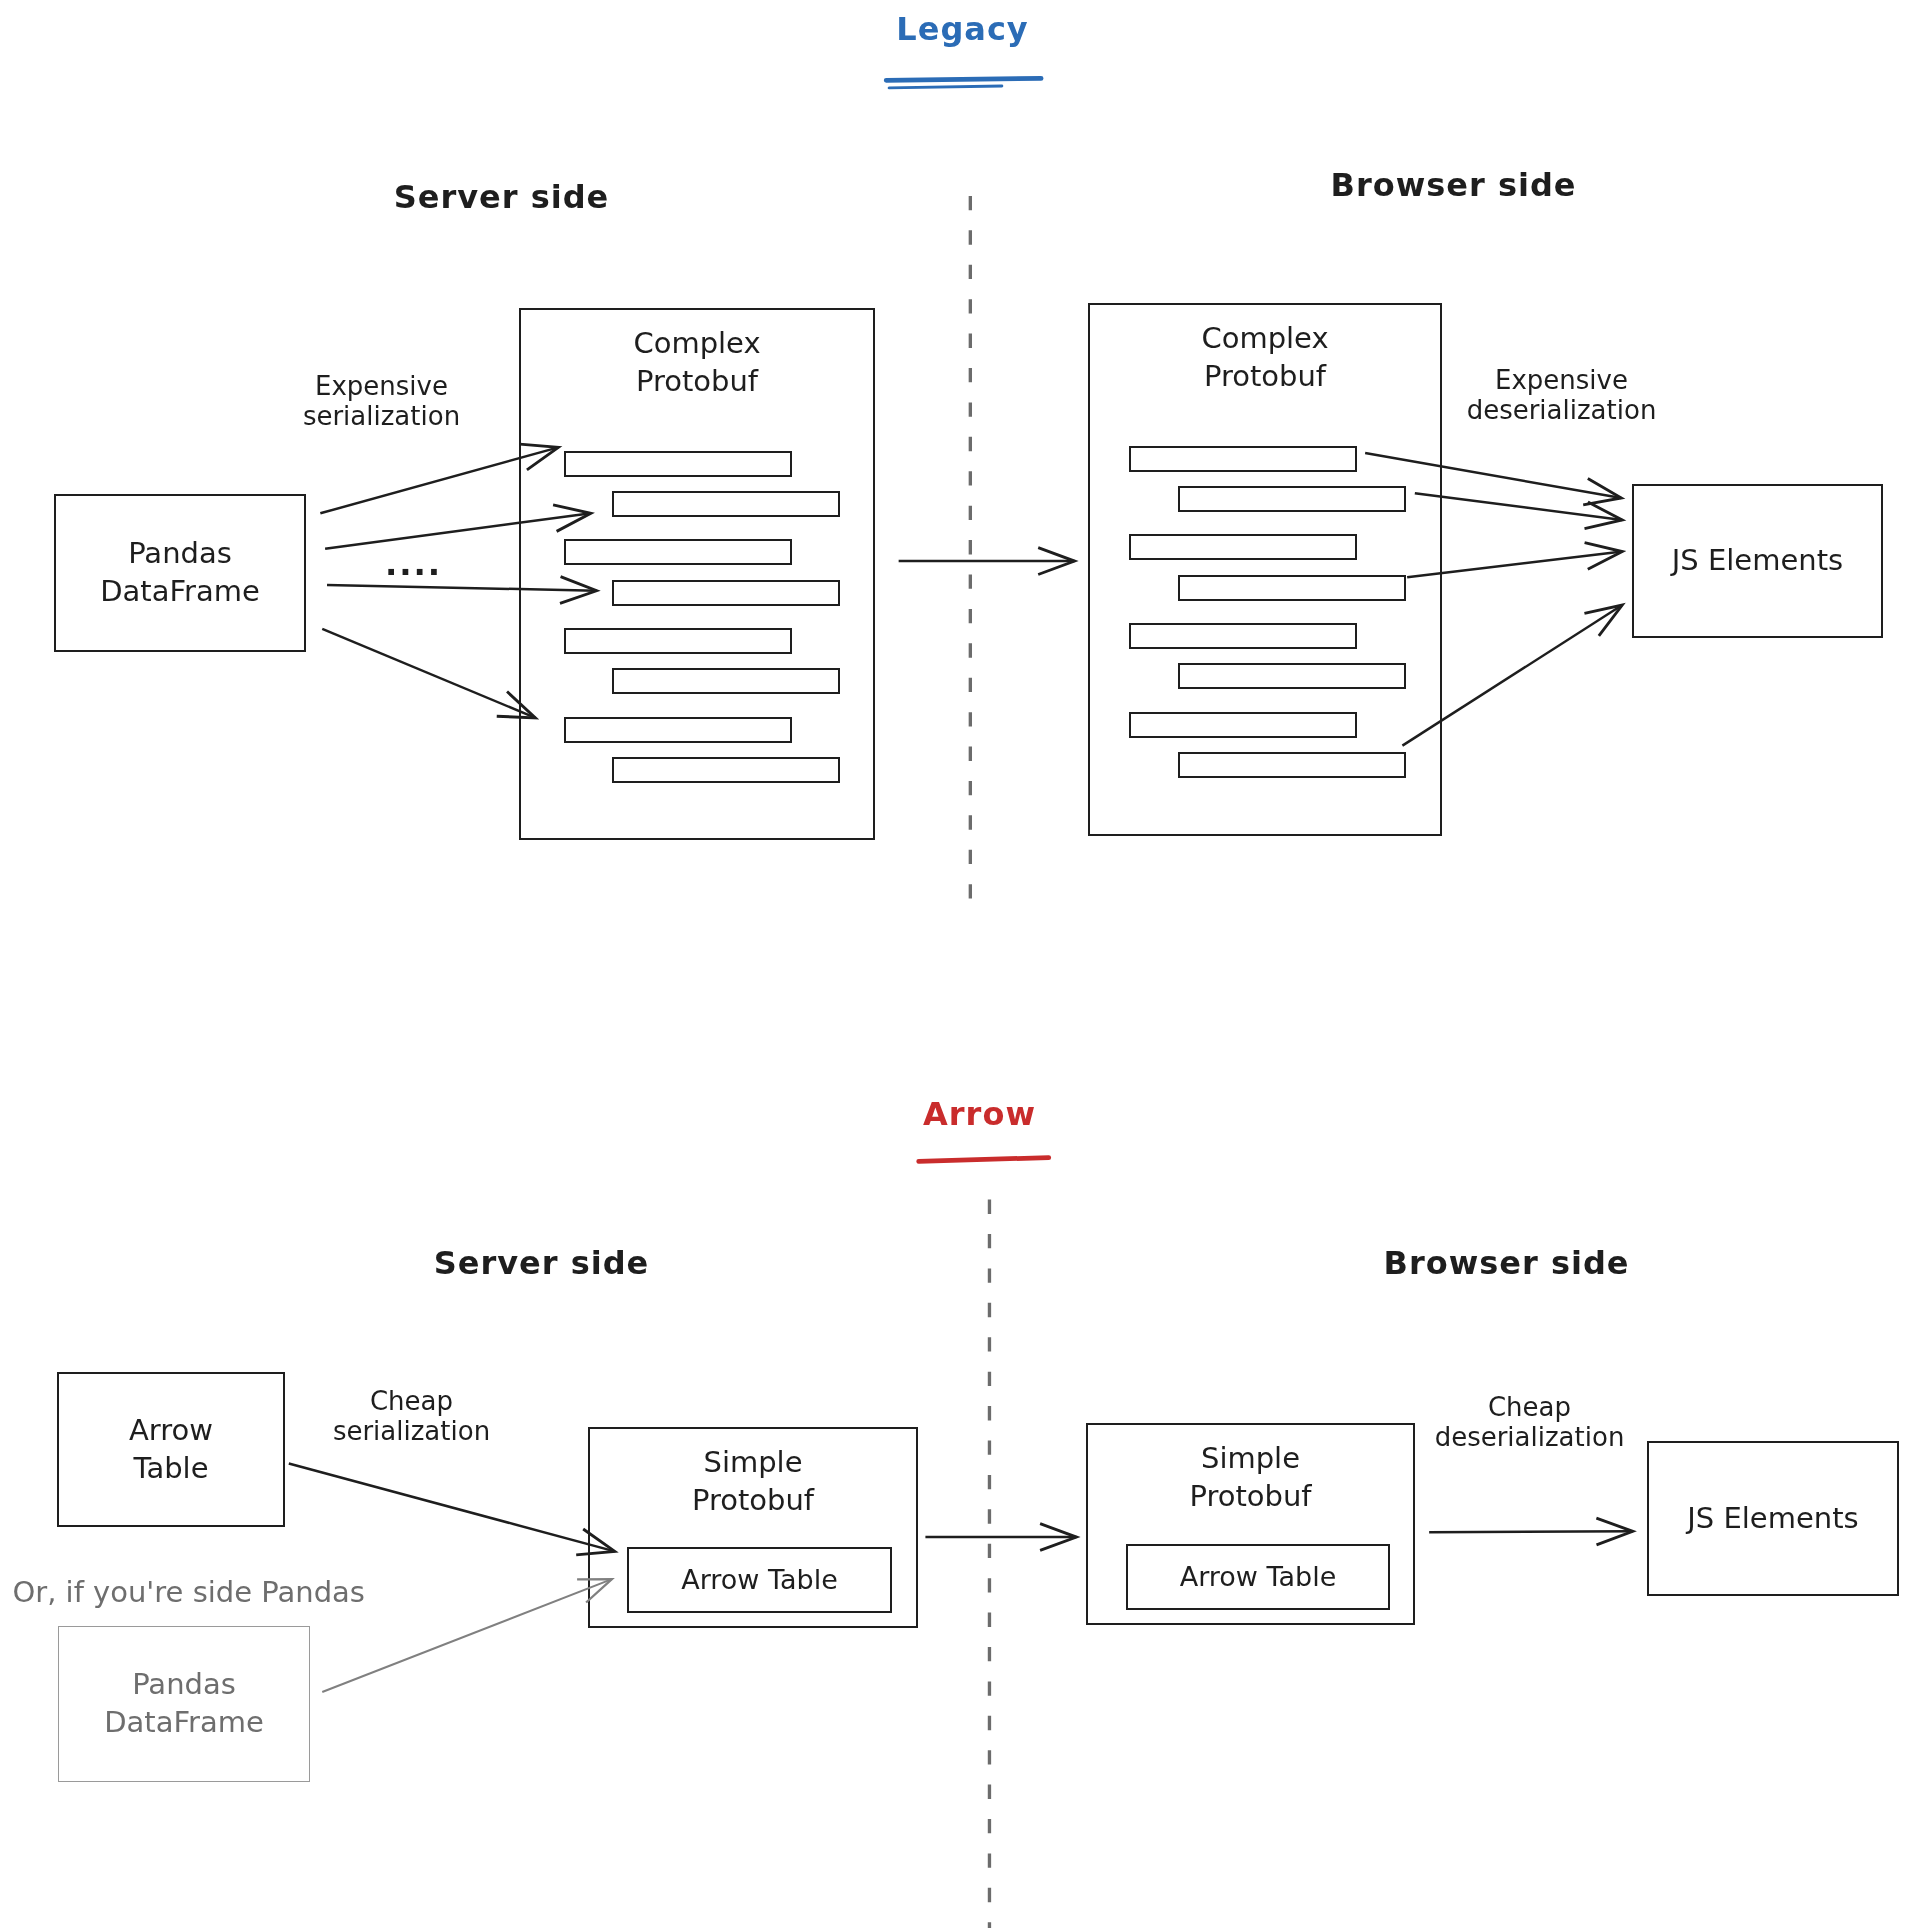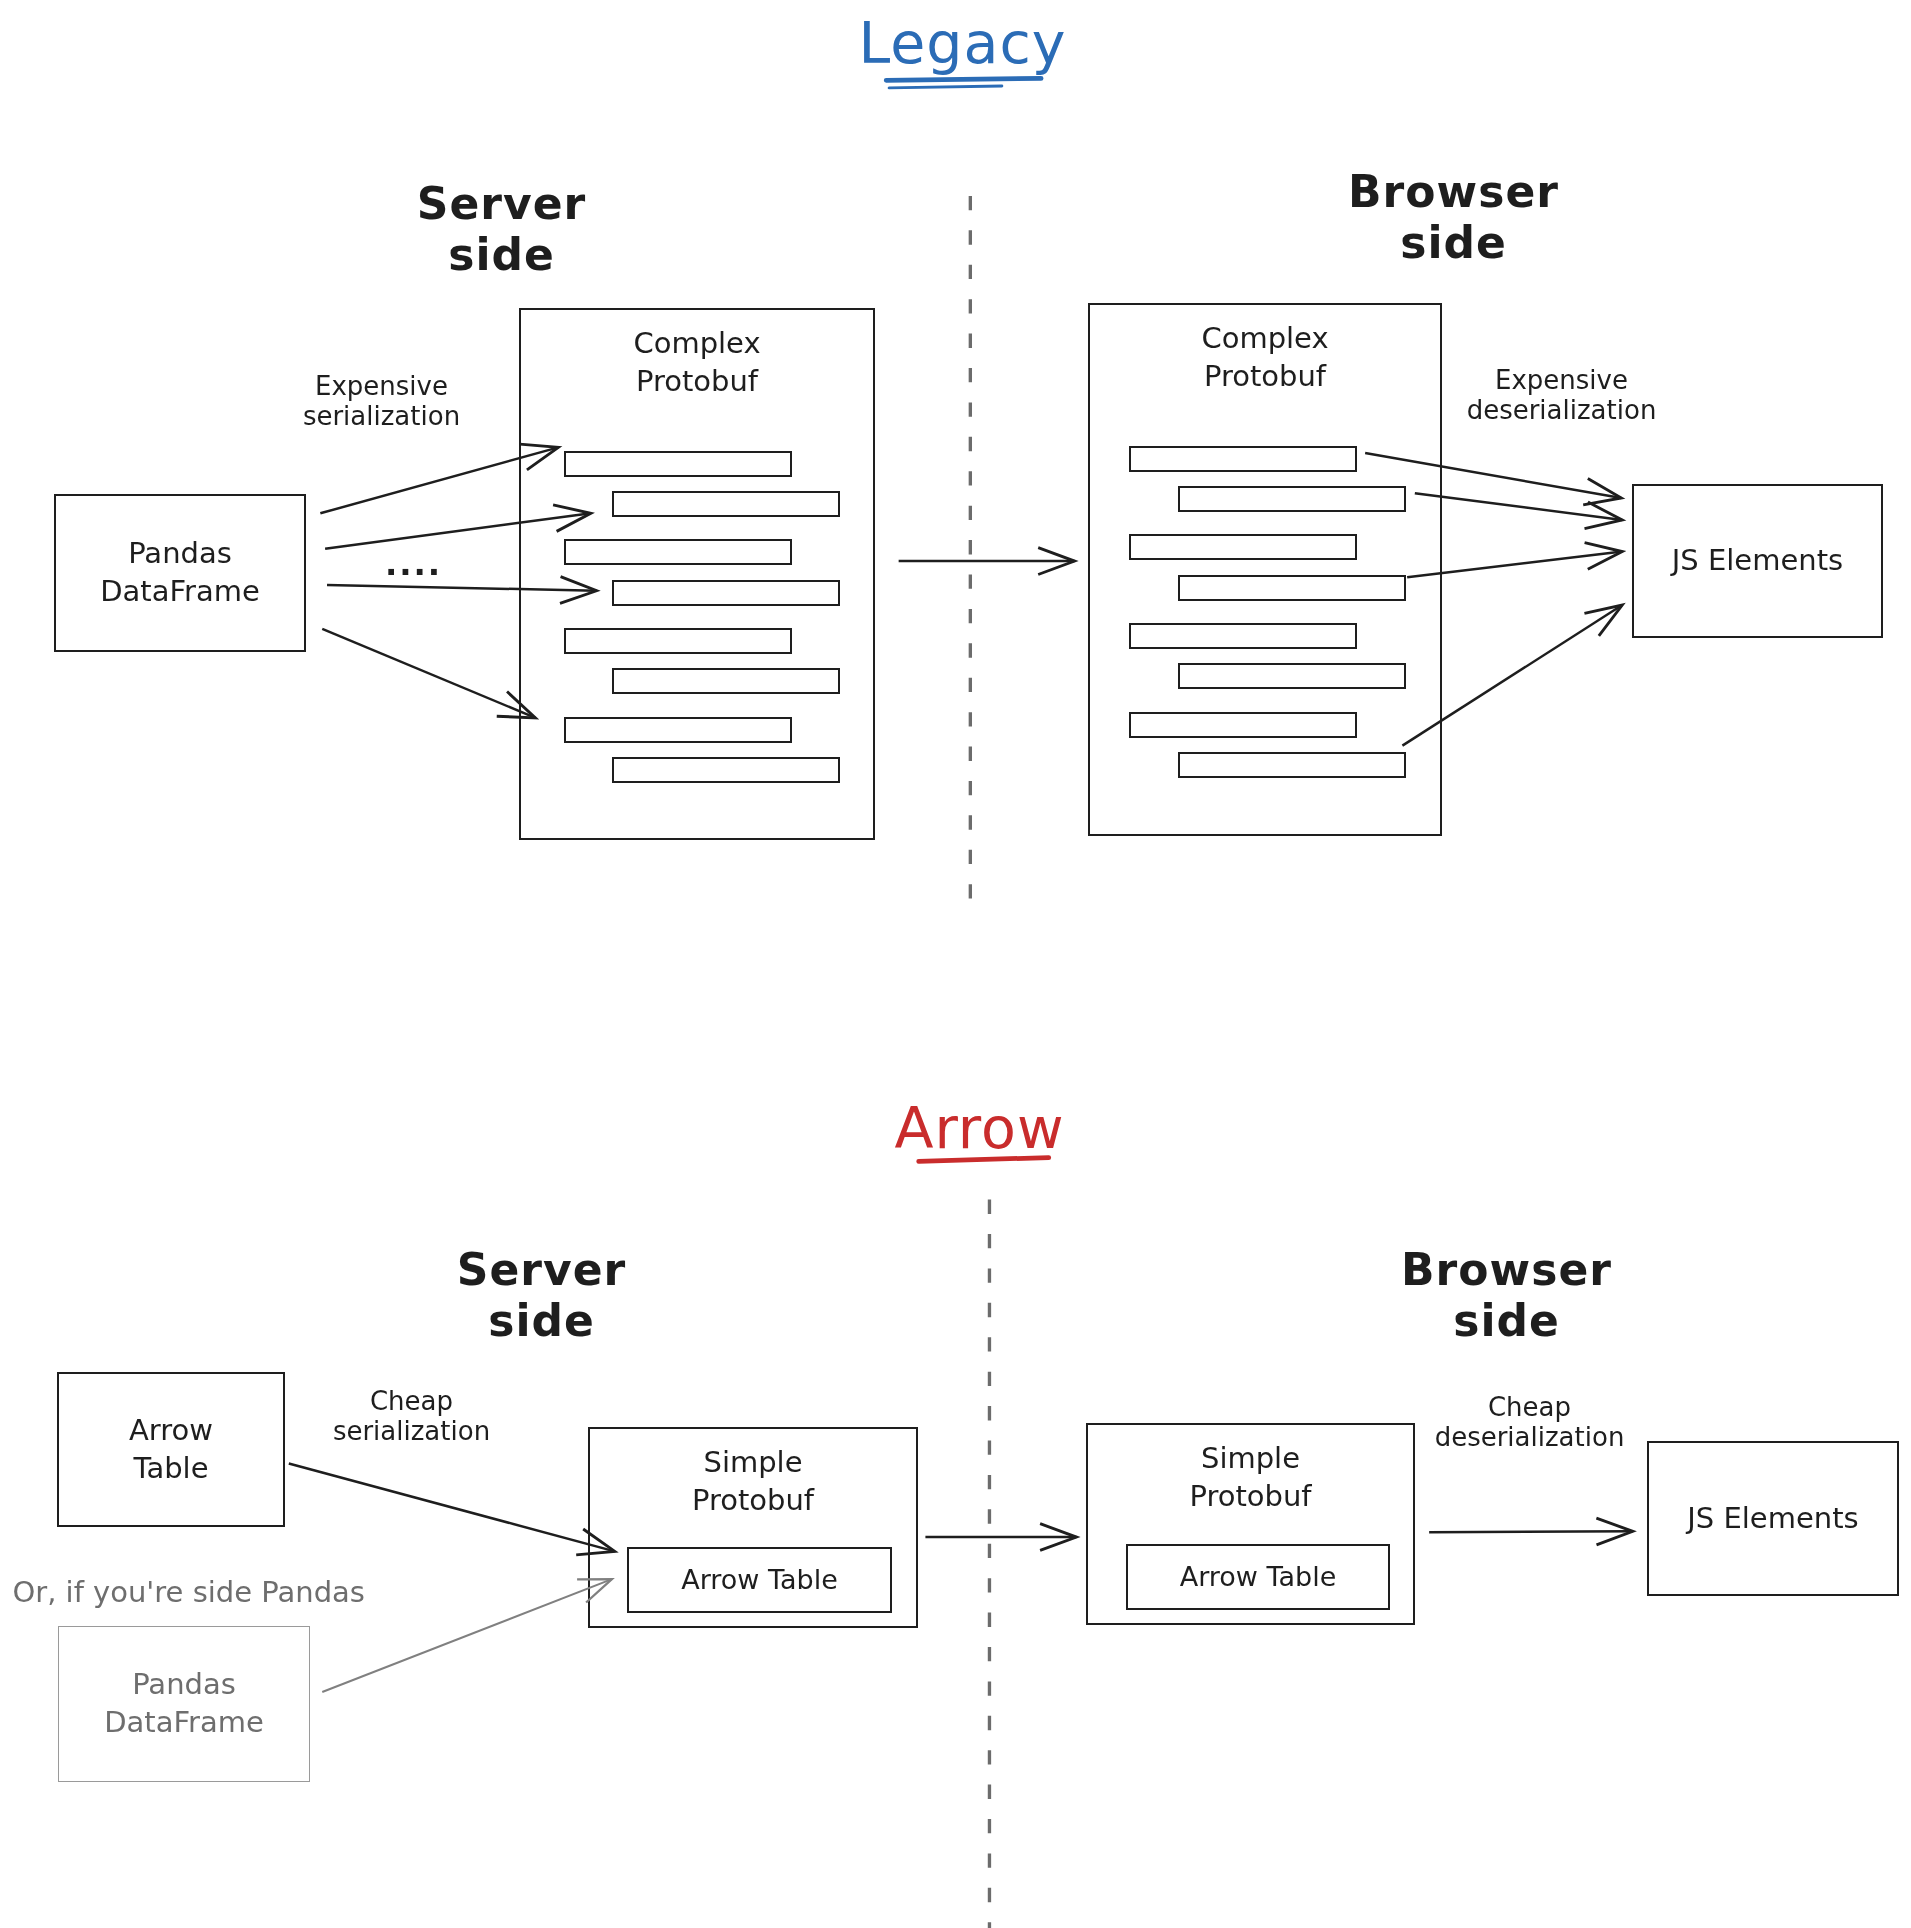--- a/index.html
+++ b/index.html
@@ -10,24 +10,24 @@
     --gray-line:#808080;
     --divider:#6c6c6c;
   }
   html,body{margin:0;padding:0;background:#ffffff;}
   body{
     width:1912px;height:1928px;position:relative;overflow:hidden;
     font-family:"DejaVu Sans", "Liberation Sans", sans-serif;
     color:var(--ink);
   }
   .label{position:absolute;text-align:center;white-space:pre-line;}
-  .section-title{font-size:57px;font-weight:400;letter-spacing:1px;}
+  .section-title{font-size:32px;font-weight:700;letter-spacing:1px;}
   .blue{color:var(--blue);}
   .red{color:var(--red);}
-  .side-label{font-size:44px;font-weight:600;letter-spacing:1px;}
+  .side-label{font-size:32px;font-weight:600;letter-spacing:1px;}
   .arrow-label{font-size:26px;font-weight:500;line-height:1.16;}
   .note{font-size:29px;font-weight:500;color:var(--gray-text);white-space:nowrap;text-align:left;}
   .dots{font-size:32.5px;font-weight:700;letter-spacing:1.9px;}
   .box{
     position:absolute;box-sizing:border-box;background:#fff;
     border:2.9px solid var(--ink);
     display:flex;align-items:center;justify-content:center;
     text-align:center;font-size:29px;font-weight:500;line-height:1.3;
     white-space:pre-line;
   }

